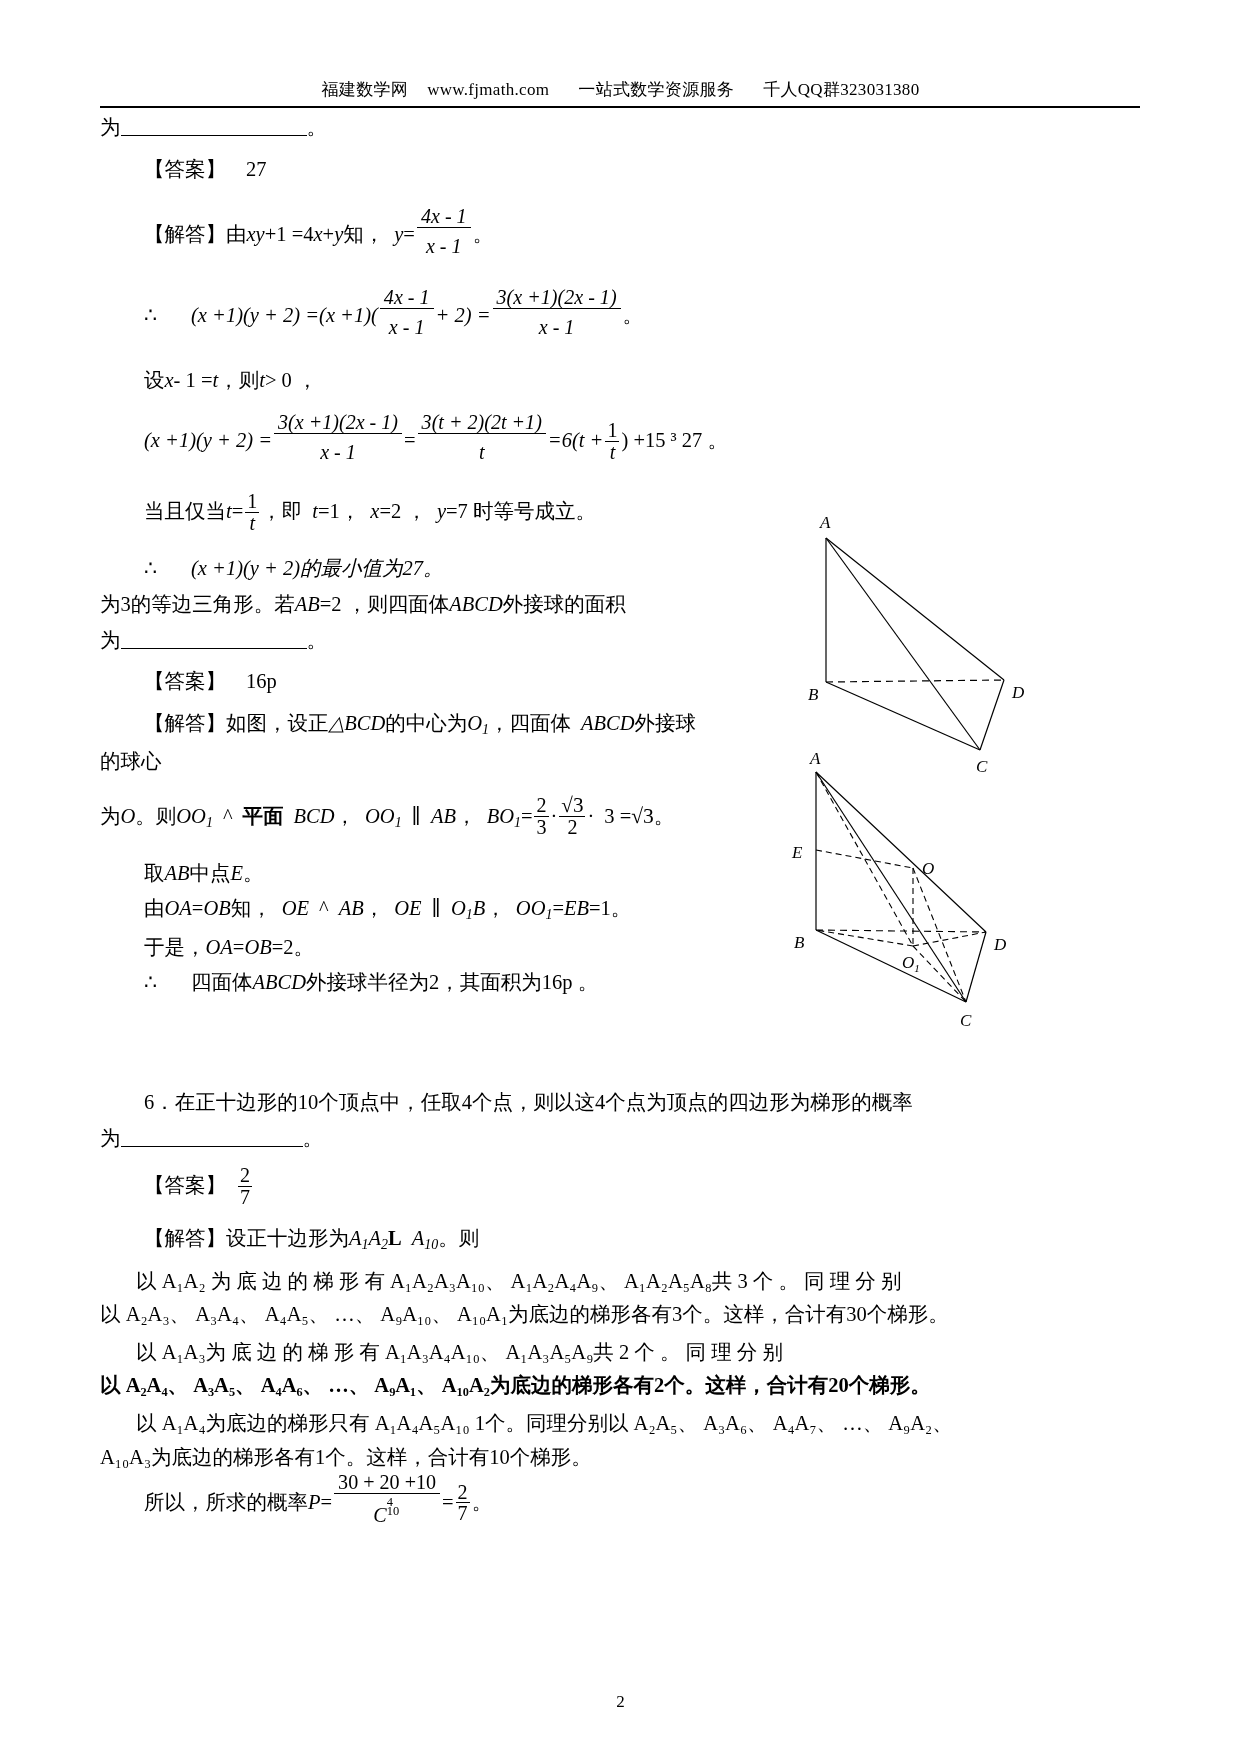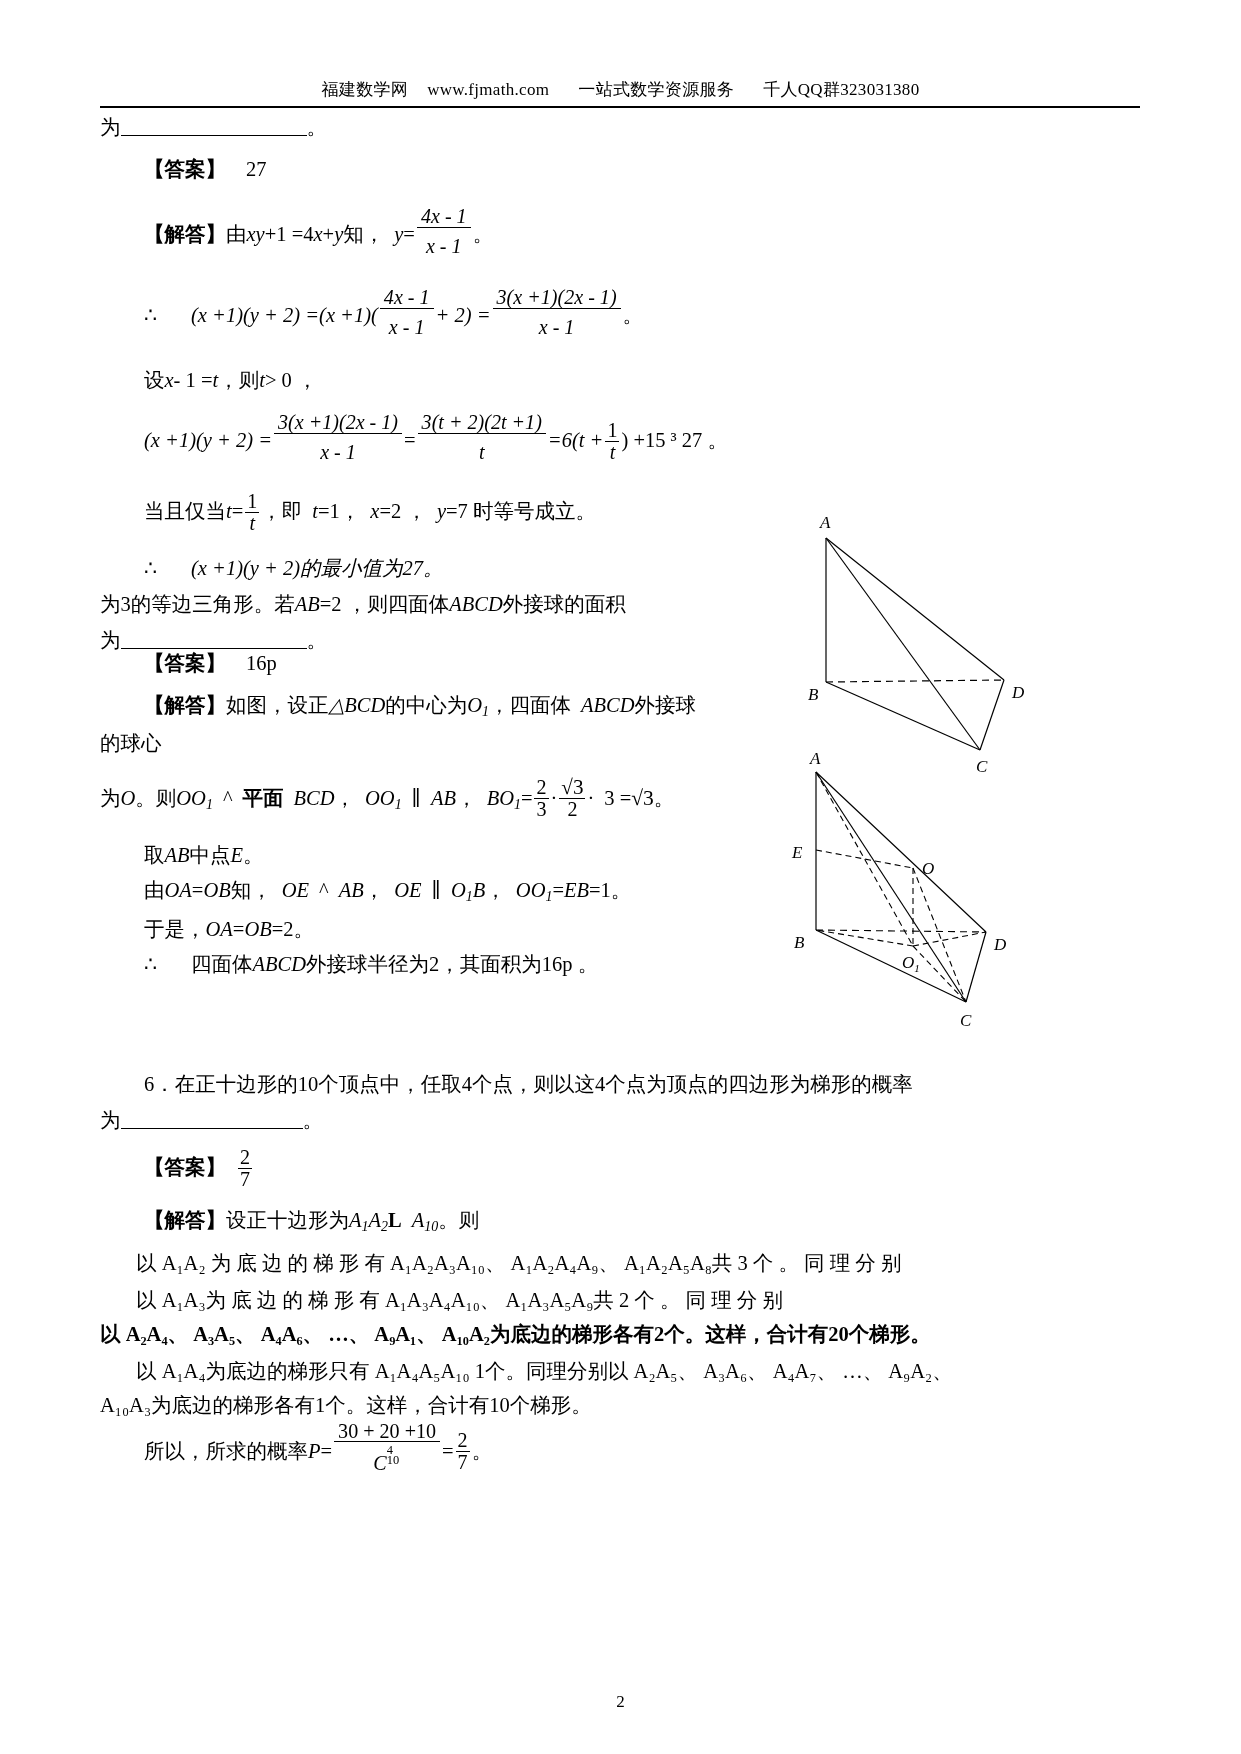--- a/index.html
+++ b/index.html
@@ -23,21 +23,21 @@
   .header .url { font-family:"Liberation Serif", serif; }
   .header-rule {
     position:absolute; top:106px; left:100px; width:1040px; height:2px;
     background:#000;
   }
 
   
   .content { position:absolute; top:112px; left:100px; width:1040px; }
   .line { position:relative; font-size:20.5px; line-height:1.15; margin:0; white-space:nowrap; }
   .ind { padding-left:44px; }
-  .bk { font-weight:bold; }
+  .bk { font-weight:normal; }
   i.m, .mi { font-style:italic; font-family:"Liberation Serif", serif; }
   .sub { font-size:.68em; vertical-align:-0.32em; font-style:italic; }
   .blank {
     display:inline-block; width:186px; border-bottom:1.6px solid #000;
     vertical-align:-2px; height:17px;
   }
   .blank-sm { display:inline-block; width:182px; border-bottom:1.6px solid #000; vertical-align:-2px; height:17px; }
   .sp { display:inline-block; width:10px; }
   .sp2 { display:inline-block; width:20px; }
   .sp3 { display:inline-block; width:34px; }
@@ -109,21 +109,21 @@
       <span>∴</span><span class="sp3"></span><i class="m">(x +1)(y + 2)的最小值为27。</i>
     </p>
 
     <p class="line" style="margin-top:12px;">
       <span>为3的等边三角形。若</span><i class="m">AB</i><span>=2 ，则四面体</span><i class="m">ABCD</i><span>外接球的面积</span>
     </p>
     <p class="line" style="margin-top:12px;">
       <span>为</span><span class="blank"></span><span>。</span>
     </p>
 
-    <p class="line ind" style="">
+    <p class="line ind" style="margin-top:18px;">
       <span class="bk">【答案】</span><span class="sp2"></span><span>16p</span>
     </p>
 
     <p class="line ind" style="margin-top:18px;">
       <span class="bk">【解答】</span><span>如图，设正</span><i class="m">△BCD</i><span>的中心为</span><i class="m">O</i><i class="sub">1</i><span>，四面体</span><span class="sp"></span><i class="m">ABCD</i><span>外接球</span>
     </p>
     <p class="line" style="margin-top:12px;">
       <span>的球心</span>
     </p>
 
@@ -157,20 +157,23 @@
     <p class="line ind" style="margin-top:16px;">
       <span class="bk">【答案】</span><span class="sp"></span><span class="frac tight"><span class="n">2</span><span class="d">7</span></span>
     </p>
 
     <p class="line ind" style="margin-top:18px;">
       <span class="bk">【解答】</span><span>设正十边形为</span><i class="m">A</i><i class="sub">1</i><i class="m">A</i><i class="sub">2</i><b>L</b><span class="sp"></span><i class="m">A</i><i class="sub">10</i><span>。则</span>
     </p>
 
     <p class="line" style="margin-top:16px; padding-left:36px;">
       <span>以  A₁A₂ 为 底 边 的 梯 形 有  A₁A₂A₃A₁₀、   A₁A₂A₄A₉、   A₁A₂A₅A₈共 3 个 。  同 理 分 别</span>
+    </p>
+    <p class="line" style="margin-top:10px;">
+      <span>以 A₂A₃、  A₃A₄、  A₄A₅、  …、  A₉A₁₀、  A₁₀A₁为底边的梯形各有3个。这样，合计有30个梯形。</span>
     </p>
 
     <p class="line" style="margin-top:14px; padding-left:36px;">
       <span>以  A₁A₃为  底  边  的  梯  形  有  A₁A₃A₄A₁₀、   A₁A₃A₅A₉共 2 个 。  同 理 分 别</span>
     </p>
     <p class="line" style="margin-top:10px;font-weight:bold;">
       <span>以 A₂A₄、  A₃A₅、  A₄A₆、  …、  A₉A₁、  A₁₀A₂为底边的梯形各有2个。这样，合计有20个梯形。</span>
     </p>
 
     <p class="line" style="margin-top:14px; padding-left:36px;">

